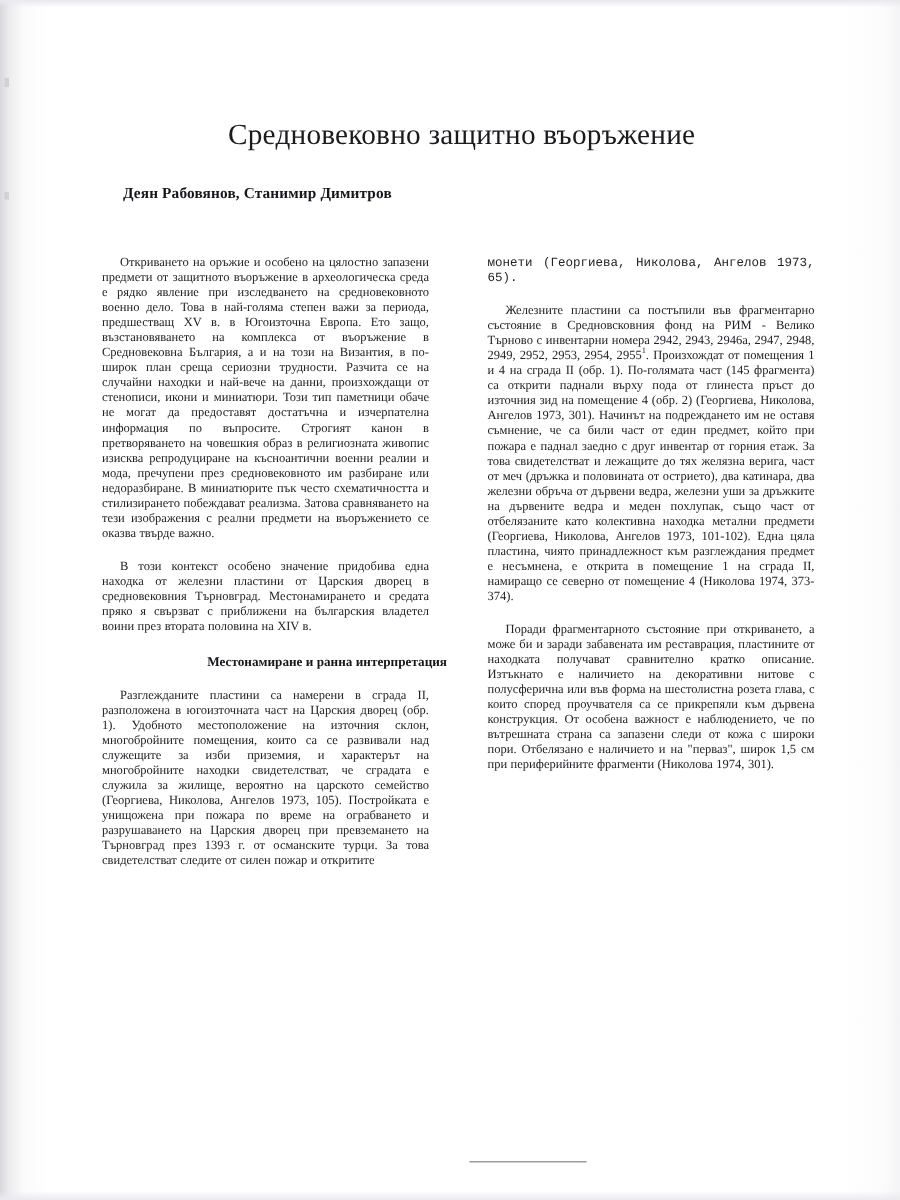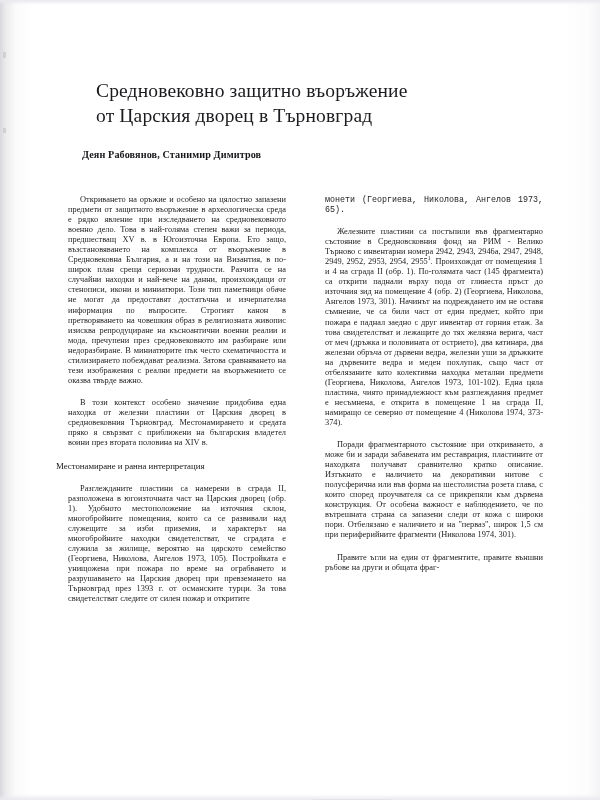--- a/index.html
+++ b/index.html
@@ -60,21 +60,21 @@
   #content {
     position: absolute;
     left: 56px;
     top: 78px;
     width: 500px;
     height: 690px;
   }
 
   
   .title-block {
-    margin-left: 40px;
+    margin-left: 96px;
     width: 420px;
   }
   .doc-title {
     font-size: 19.5px;
     line-height: 25px;
     font-weight: normal;
     color: #1b1b1f;
     letter-spacing: .15px;
     margin: 0;
   }
@@ -110,22 +110,22 @@
     word-spacing: .2px;
     -webkit-hyphens: manual;
     hyphens: manual;
   }
   p.noindent { text-indent: 0; font-family: Liberation Mono, monospace; }
 
   h2.subhead {
     margin: 0;
     font-size: 8.8px;
     line-height: 10.6px;
-    font-weight: normal;
-    text-align: left;
+    font-weight: bold;
+    text-align: right;
     color: #17171b;
     padding-top: 1px;
   }
 
   
   .footnote-wrap {
     position: absolute;
     left: 0;
     top: 616px;
     width: 242px;
@@ -149,40 +149,38 @@
 <div id="page">
 
   <div class="scan-speck" style="left:3px; top:52px; width:3px; height:6px;"></div>
   <div class="scan-speck" style="left:3px; top:128px; width:3px; height:5px;"></div>
 
   <div id="content">
 
     <div class="title-block">
       <h1 class="doc-title">
         <span>Средновековно защитно въоръжение</span>
-        <span class="line2">от Царския дворец в Търновград</span>
       </h1>
     </div>
 
     <div class="authors">Деян Рабовянов, Станимир Димитров</div>
 
     <div class="columns">
 
       <div class="col">
         <p class="body">Откриването на оръжие и особено на цялостно запазени предмети от защитното въоръжение в археологическа среда е рядко явление при изследването на средновековното военно дело. Това в най-голяма степен важи за периода, предшестващ XV в. в Югоизточна Европа. Ето защо, възстановяването на комплекса от въоръжение в Средновековна България, а и на този на Византия, в по-широк план среща сериозни трудности. Разчита се на случайни находки и най-вече на данни, произхождащи от стенописи, икони и миниатюри. Този тип паметници обаче не могат да предоставят достатъчна и изчерпателна информация по въпросите. Строгият канон в претворяването на човешкия образ в религиозната живопис изисква репродуциране на късноантични военни реалии и мода, пречупени през средновековното им разбиране или недоразбиране. В миниатюрите пък често схематичността и стилизирането побеждават реализма. Затова сравняването на тези изображения с реални предмети на въоръжението се оказва твърде важно.</p>
         <p class="body">В този контекст особено значение придобива една находка от железни пластини от Царския дворец в средновековния Търновград. Местонамирането и средата пряко я свързват с приближени на българския владетел воини през втората половина на XIV в.</p>
         <h2 class="subhead">Местонамиране и ранна интерпретация</h2>
         <p class="body">Разглежданите пластини са намерени в сграда II, разположена в югоизточната част на Царския дворец (обр. 1). Удобното местоположение на източния склон, многобройните помещения, които са се развивали над служещите за изби приземия, и характерът на многобройните находки свидетелстват, че сградата е служила за жилище, вероятно на царското семейство (Георгиева, Николова, Ангелов 1973, 105). Постройката е унищожена при пожара по време на ограбването и разрушаването на Царския дворец при превземането на Търновград през 1393 г. от османските турци. За това свидетелстват следите от силен пожар и откритите</p>
       </div>
 
       <div class="col">
         <p class="body noindent">монети (Георгиева, Николова, Ангелов 1973, 65).</p>
         <p class="body"><span>Железните пластини са постъпили във фрагментарно състояние в Средновсковния фонд на РИМ - Велико Търново с инвентарни номера 2942, 2943, 2946а, 2947, 2948, 2949, 2952, 2953, 2954, 2955</span><sup class="fn-ref">1</sup>. <span>Произхождат от помещения 1 и 4 на сграда II (обр. 1). По-голямата част (145 фрагмента) са открити паднали върху пода от глинеста пръст до източния зид на помещение 4 (обр. 2) (Георгиева, Николова, Ангелов 1973, 301). Начинът на подреждането им не оставя съмнение, че са били част от един предмет, който при пожара е паднал заедно с друг инвентар от горния етаж. За това свидетелстват и лежащите до тях желязна верига, част от меч (дръжка и половината от острието), два катинара, два железни обръча от дървени ведра, железни уши за дръжките на дървените ведра и меден похлупак, също част от отбелязаните като колективна находка метални предмети (Георгиева, Николова, Ангелов 1973, 101-102). Една цяла пластина, чиято принадлежност към разглеждания предмет е несъмнена, е открита в помещение 1 на сграда II, намиращо се северно от помещение 4 (Николова 1974, 373-374).</span></p>
         <p class="body">Поради фрагментарното състояние при откриването, а може би и заради забавената им реставрация, пластините от находката получават сравнително кратко описание. Изтъкнато е наличието на декоративни нитове с полусферична или във форма на шестолистна розета глава, с които според проучвателя са се прикрепяли към дървена конструкция. От особена важност е наблюдението, че по вътрешната страна са запазени следи от кожа с широки пори. Отбелязано е наличието и на "перваз", широк 1,5 см при периферийните фрагменти (Николова 1974, 301).</p>
-        <p class="body">Правите ъгли на един от фрагментите, правите външни ръбове на други и общата фраг-</p>
 
         <div class="footnote-wrap">
           <div class="footnote-rule"></div>
 
         </div>
 
       </div>
 
     </div>
   </div>

